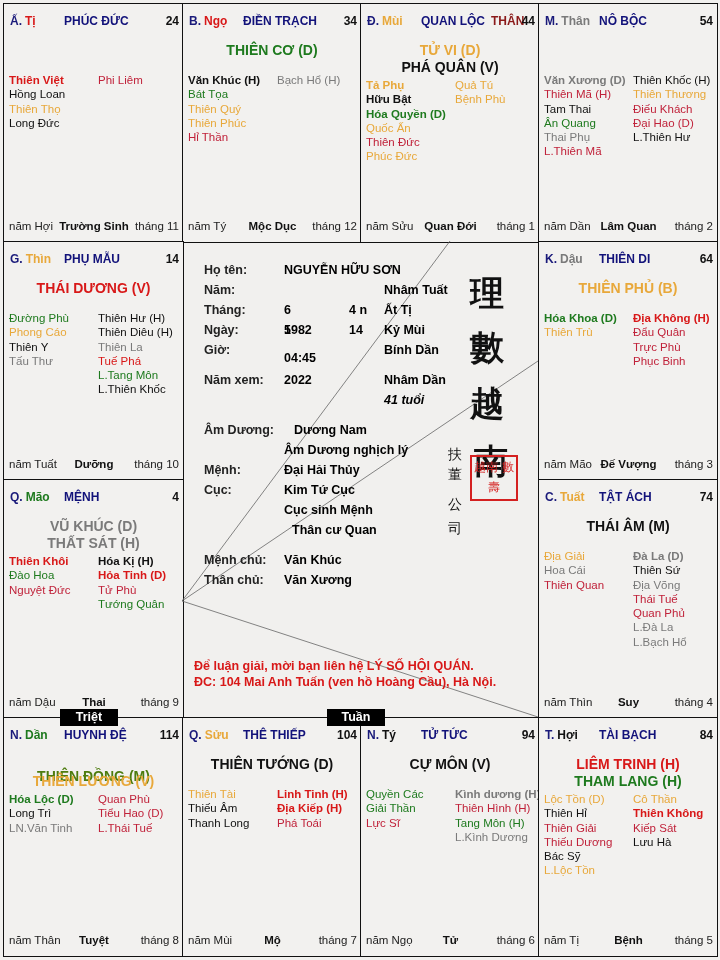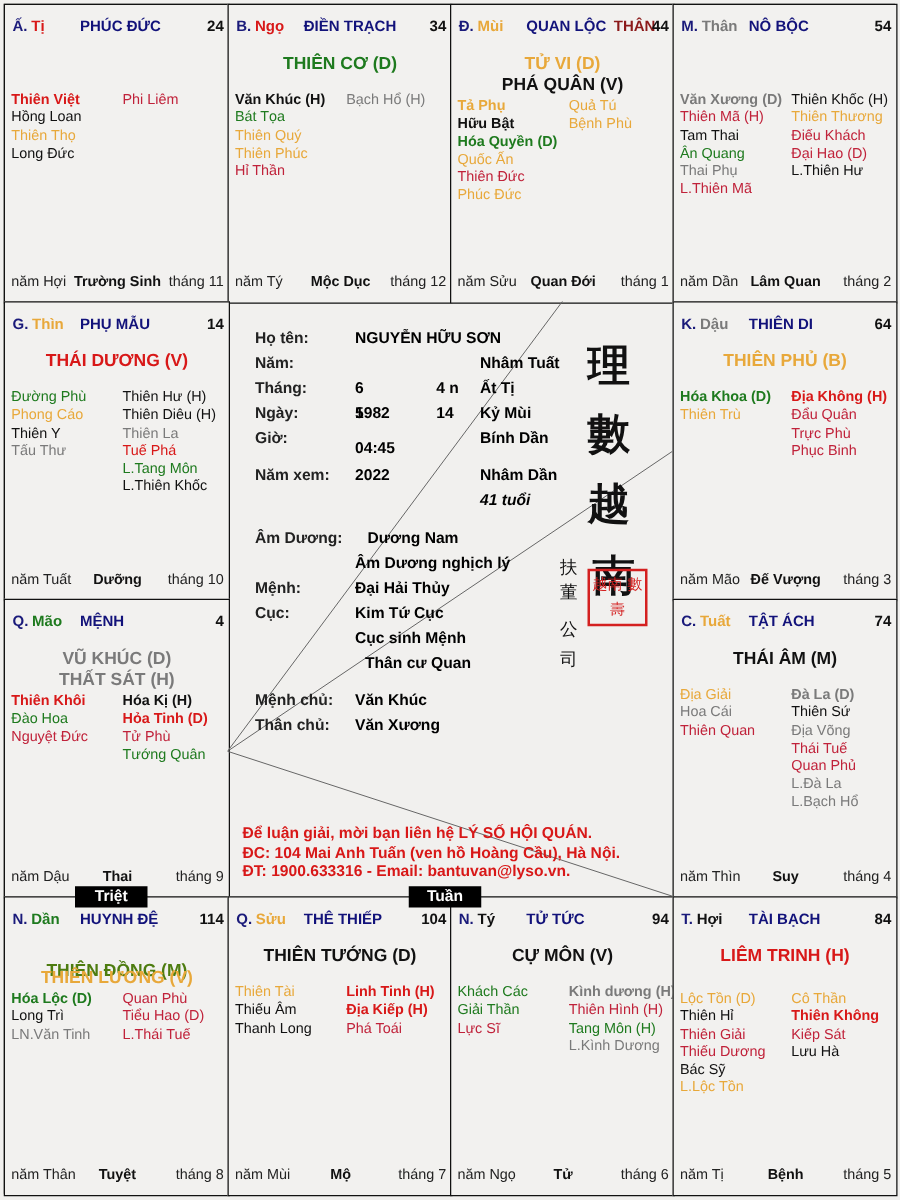--- a/index.html
+++ b/index.html
@@ -308,21 +308,21 @@
     </div>
     <div class="cell" style="left: 360px; top: 717px; width: 180px; height: 240px;">
       <div class="head">
         <span class="stem"><span>N.</span><span class="branch" style="color:#111111">Tý</span></span>
         <span class="palace"><span>TỬ TỨC</span></span>
         <span class="age">94</span>
       </div>
       <div class="main" style="top:38px;color:#111111">CỰ MÔN (V)</div>
       <div class="stars" style="top:69px">
         <div class="col l">
-          <span class="star" style="color:#1e7a1e">Khách Các</span>
+          <span class="star" style="color:#1e7a1e">Quyền Các</span>
           <span class="star" style="color:#1e7a1e">Giải Thần</span>
           <span class="star" style="color:#c0223a">Lực Sĩ</span>
         </div>
         <div class="col r">
           <span class="star b" style="color:#7a7a7a">Kình dương (H)</span>
           <span class="star" style="color:#c0223a">Thiên Hình (H)</span>
           <span class="star" style="color:#1e7a1e">Tang Môn (H)</span>
           <span class="star" style="color:#7a7a7a">L.Kình Dương</span>
         </div>
       </div>
@@ -332,20 +332,21 @@
         <span class="m">tháng 6</span>
       </div>
     </div>
     <div class="cell" style="left: 538px; top: 717px; width: 180px; height: 240px;">
       <div class="head">
         <span class="stem"><span>T.</span><span class="branch" style="color:#111111">Hợi</span></span>
         <span class="palace"><span>TÀI BẠCH</span></span>
         <span class="age">84</span>
       </div>
       <div class="main" style="top:38px;color:#d81818">LIÊM TRINH (H)</div>
+      <div class="main" style="top:55px;color:#1e7a1e">THAM LANG (H)</div>
       <div class="stars" style="top:74px">
         <div class="col l">
           <span class="star" style="color:#e8a83a">Lộc Tồn (D)</span>
           <span class="star" style="color:#111111">Thiên Hỉ</span>
           <span class="star" style="color:#c0223a">Thiên Giải</span>
           <span class="star" style="color:#c0223a">Thiếu Dương</span>
           <span class="star" style="color:#111111">Bác Sỹ</span>
           <span class="star" style="color:#e8a83a">L.Lộc Tồn</span>
         </div>
         <div class="col r">
@@ -421,18 +422,17 @@
   <div class="small-cal" style="left:266px;top:204px;">扶</div>
   <div class="small-cal" style="left:266px;top:224px;">董</div>
   <div class="small-cal" style="left:266px;top:254px;">公</div>
   <div class="small-cal" style="left:266px;top:278px;">司</div>
 
   <div class="seal" style="left:288px;top:214px;width:44px;height:42px;line-height:20px;">越南 數壽</div>
 
   <div class="contact">
     <div>Để luận giải, mời bạn liên hệ LÝ SỐ HỘI QUÁN.</div>
     <div>ĐC: 104 Mai Anh Tuấn (ven hồ Hoàng Cầu), Hà Nội.</div>
-    <div>ĐT: 1900.633316 - Email: bantuvan@lyso.vn.</div>
   </div>
 </div>
 
 <div class="tag" style="left:60px;top:709px;width:58px;">Triệt</div>
 <div class="tag" style="left:327px;top:709px;width:58px;">Tuần</div>
 
 </body></html>

